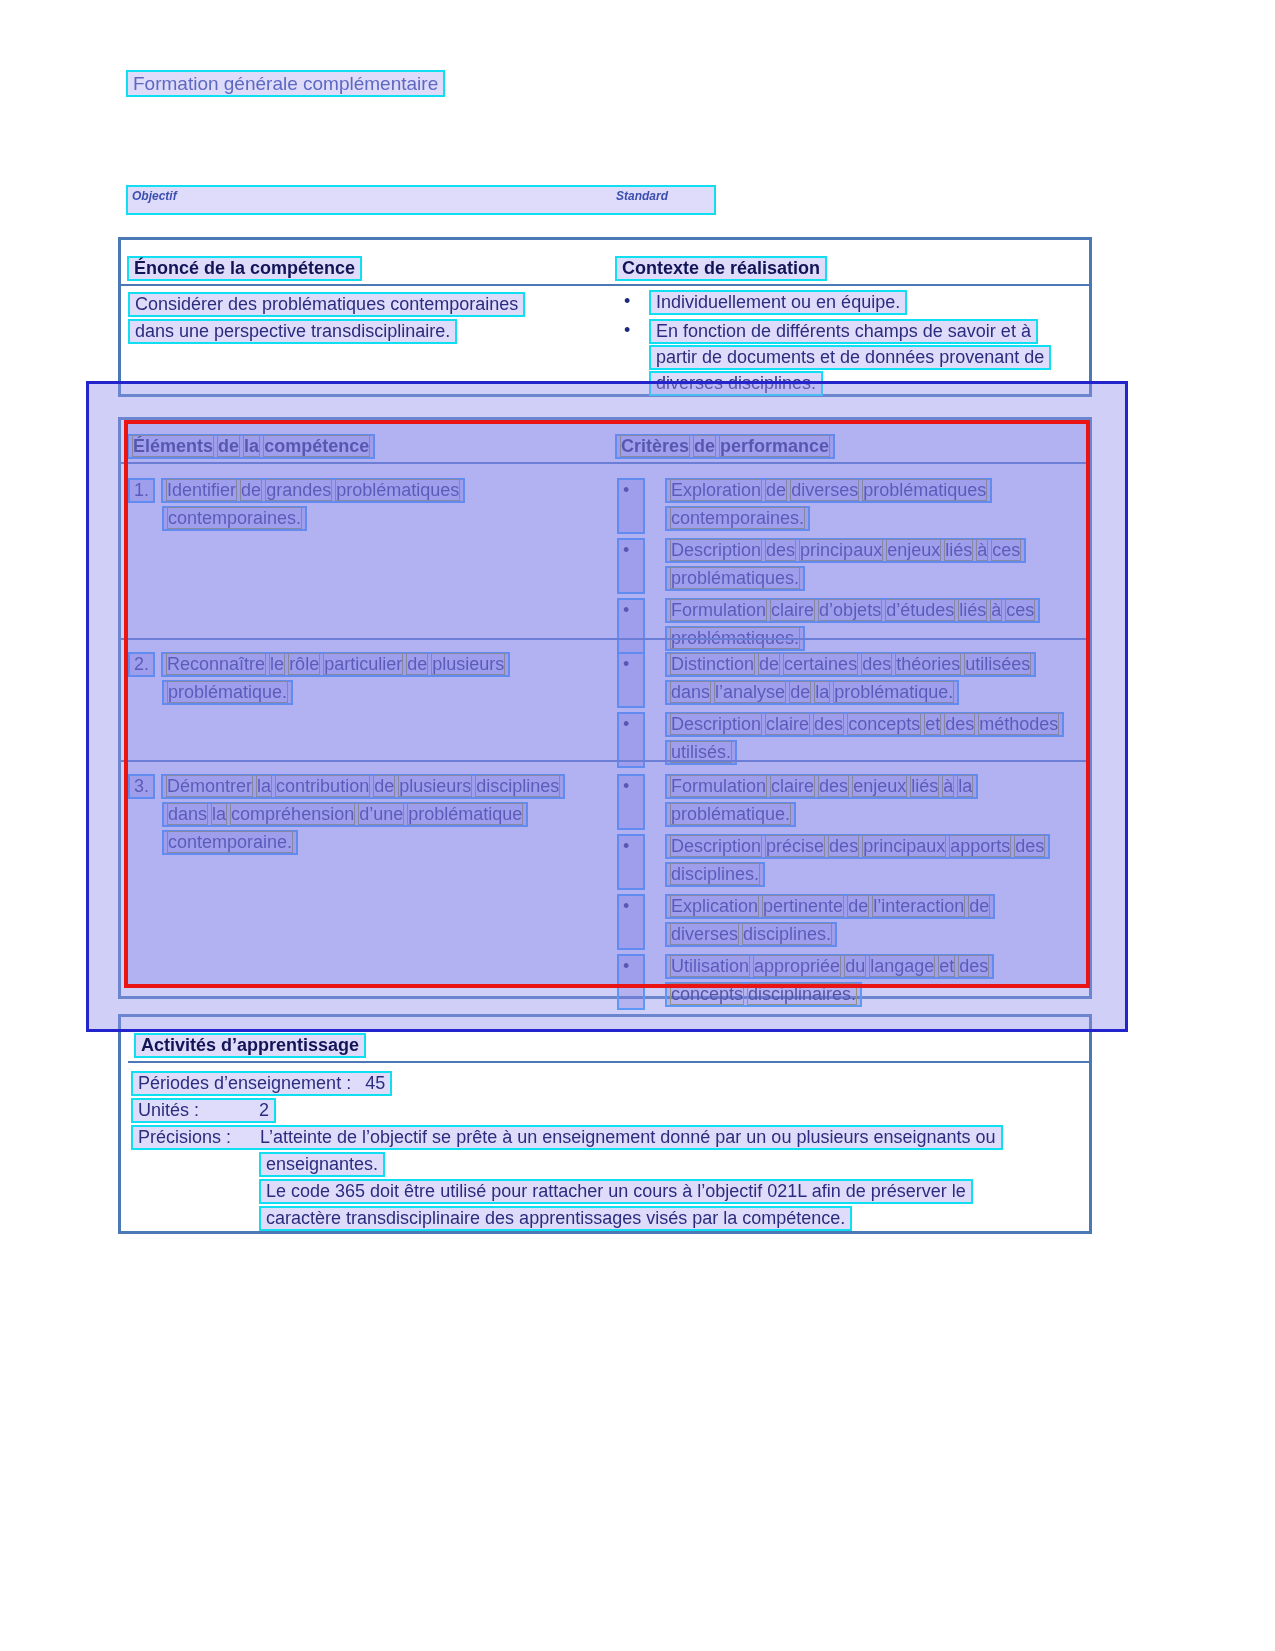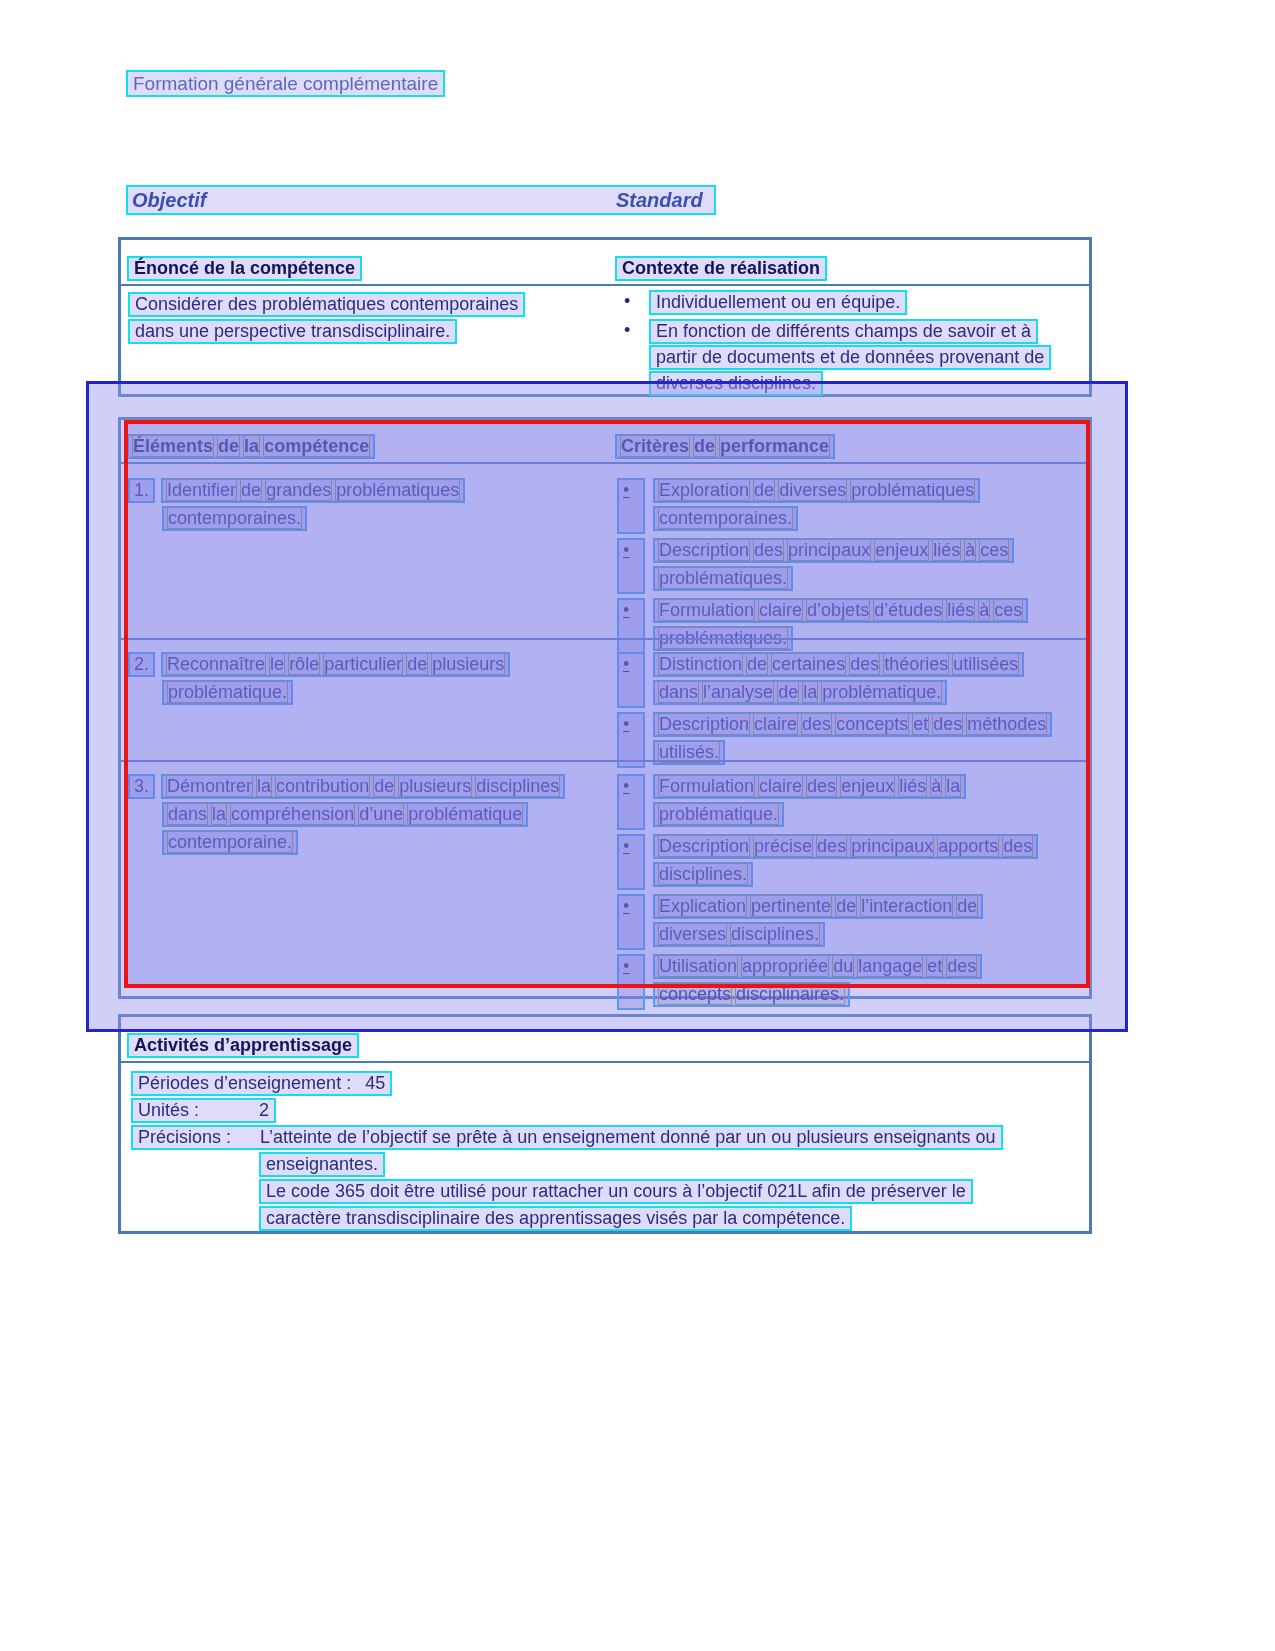--- a/index.html
+++ b/index.html
@@ -34,21 +34,21 @@
        background:var(--color-header_bar_bg,#4a79b6);box-sizing:border-box;}
   .barbox{position:absolute;left:7px;right:7px;bottom:2px;height:28px;
           box-sizing:border-box;display:flex;justify-content:space-between;align-items:center;
           background:rgba(64,88,214,0.55);
           border:2px solid var(--color-highlight_border,#10dff2);
           color:var(--color-header_text,#e9ecfa);font-size:19px;padding:0 6px;white-space:nowrap;}
 
   
   .objrow{position:absolute;left:126px;top:185px;width:590px;height:30px;box-sizing:border-box;
           background:rgba(203,199,248,0.62);border:2px solid var(--color-highlight_border,#10dff2);}
-  .objrow span{position:absolute;top:2px;font-size:20px;font-weight:bold;font-style:italic;
+  .objrow span{position:absolute;top:2px;font-size:12px;font-weight:bold;font-style:italic;
                color:var(--color-accent_italic,#3c4fb0);white-space:nowrap;}
   .obj-l{left:4px;} .obj-r{left:488px;}
 
   
   .tbl{position:absolute;box-sizing:border-box;border:3px solid var(--color-table_border,#4a79b6);background:transparent;}
   .thead{position:relative;box-sizing:border-box;border-bottom:2px solid var(--color-table_border,#4a79b6);}
   .hdrL{position:absolute;left:6px;bottom:3px;}
   .hdrR{position:absolute;left:494px;bottom:3px;}
 
   
@@ -65,26 +65,26 @@
   
   .els{left:118px;top:417px;width:974px;height:582px;}
   .els .thead{height:44px;text-decoration:underline;}
   .erow{position:absolute;left:0;right:0;box-sizing:border-box;}
   .erow.r2,.erow.r3{border-top:2px solid var(--color-table_border,#4a79b6);}
   .r1{top:46px;height:172px;} .r2{top:218px;height:122px;} .r3{top:340px;height:236px;}
   .ecolL{position:absolute;left:7px;top:12px;width:484px;}
   .ecolR{position:absolute;left:496px;top:12px;width:472px;}
   .fl{display:flex;gap:6px;margin-bottom:3px;}
   .indent{margin-left:34px;}
-  .bi2{display:flex;gap:8px;margin-bottom:4px;text-decoration:underline;}
+  .bi2{display:flex;gap:20px;margin-bottom:4px;}
   .bbox{flex:0 0 28px;text-align:left;}
   .bbox::before{content:"\2022";color:#15165e;}
 
   
-  .act{left:118px;top:1014px;width:974px;height:220px;}
+  .act{left:118px;top:1014px;width:974px;height:220px;padding-left:7px;}
   .act .thead{height:46px;}
   .abody{position:absolute;top:54px;left:10px;right:10px;}
   .lblw{display:inline-block;width:122px;}
   .gap14{display:inline-block;width:14px;}
   .gap60{display:inline-block;width:60px;}
   .ind128{margin-left:128px;}
 
   
   .overlay{position:absolute;left:86px;top:381px;width:1042px;height:651px;box-sizing:border-box;
            background:rgba(150,148,238,0.45);

